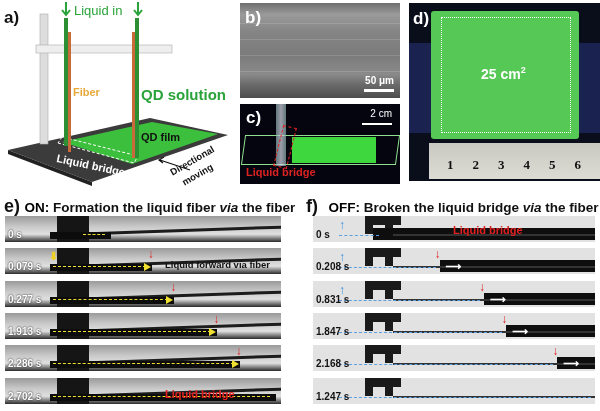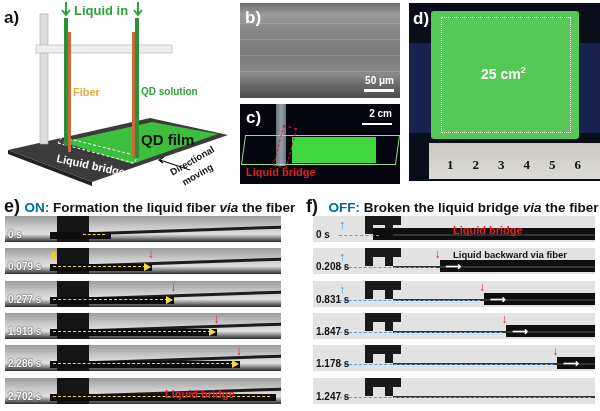--- a/index.html
+++ b/index.html
@@ -12,21 +12,21 @@
   
   #pb{left:240px;top:3px;width:160px;height:95px;background:linear-gradient(180deg,#6e6e6e 0%,#9a9a9a 12%,#858585 30%,#7b7b7b 55%,#8a8a8a 75%,#6a6a6a 86%,#4d4d4d 100%);overflow:hidden;}
   #pb .band{position:absolute;left:0;right:0;height:1px;background:rgba(255,255,255,.15);}
   
   #pc{left:240px;top:104px;width:160px;height:80px;background:#050510;overflow:hidden;}
   
   #pd{left:409px;top:3px;width:191px;height:178px;background:#0a0d1a;overflow:hidden;}
   .strip{position:absolute;height:26px;overflow:hidden;}
   .tlabel{position:absolute;left:3px;bottom:2px;font-weight:bold;font-size:10px;color:#fff;text-shadow:0 0 2px #000;}
   .tlabel.dark{color:#111;text-shadow:none;}
-  .title-red{color:#0369a1;}
+  .title-red{color:#000000;}
   .ptitle{font-weight:bold;font-size:13.5px;color:#111;white-space:nowrap;}
   .ptitle i{font-style:italic;}
 </style>
 </head>
 <body>
 
 <div id="pa" class="abs">
   <svg width="230" height="188" viewBox="0 0 230 188">
 
     <polygon points="8,150 150,118 228,135 92,182" fill="#3b3b3b"></polygon>
@@ -44,24 +44,24 @@
 
     <rect x="135" y="18" width="4" height="140" fill="#2c8f34"></rect>
     <rect x="132" y="32" width="3" height="126" fill="#c86a3a"></rect>
 
     <path d="M66,2 L66,14 M62,10 L66,15 L70,10" stroke="#2aa33a" stroke-width="2" fill="none"></path>
     <path d="M138,2 L138,14 M134,10 L138,15 L142,10" stroke="#2aa33a" stroke-width="2" fill="none"></path>
 
     <path d="M190,170 L160,160 M164,157 L159,160 L163,163" stroke="#111" stroke-width="1.2" fill="none"></path>
   </svg>
   <div class="abs plabel" style="left:4px;top:8px;">a)</div>
-  <div class="abs" style="left:74px;top:3px;font-weight:bold;font-size:13px;color:#2aa33a;">Liquid in</div>
+  <div class="abs" style="left:74px;top:3px;font-weight:normal;font-size:13px;color:#2aa33a;">Liquid in</div>
   <div class="abs" style="left:73px;top:86px;font-weight:bold;font-size:11px;color:#e8a93a;">Fiber</div>
-  <div class="abs" style="left:141px;top:86px;font-weight:bold;font-size:10px;color:#2aa33a;">QD solution</div>
-  <div class="abs" style="left:141px;top:131px;font-weight:bold;font-size:15px;color:#111;">QD film</div>
+  <div class="abs" style="left:141px;top:86px;font-weight:bold;font-size:15px;color:#2aa33a;">QD solution</div>
+  <div class="abs" style="left:141px;top:131px;font-weight:bold;font-size:11px;color:#111;">QD film</div>
   <div class="abs" style="left:58px;top:152px;font-weight:bold;font-size:11px;color:#fff;transform:rotate(12deg);transform-origin:left top;">Liquid bridge</div>
   <div class="abs" style="left:168px;top:168px;font-weight:bold;font-size:9.5px;color:#111;transform:rotate(-30deg);transform-origin:left top;">Directional</div>
   <div class="abs" style="left:180px;top:178px;font-weight:bold;font-size:9.5px;color:#111;transform:rotate(-30deg);transform-origin:left top;">moving</div>
 </div>
 
 <div id="pb" class="abs">
   <div class="band" style="top:20px"></div>
     <div class="band" style="top:36px"></div>
     <div class="band" style="top:52px"></div>
     <div class="band" style="top:68px"></div>
@@ -69,21 +69,21 @@
   <div class="abs" style="right:6px;top:72px;font-weight:bold;font-size:10px;color:#fff;">50 μm</div>
   <div class="abs" style="right:6px;top:86px;width:30px;height:3px;background:#fff;"></div>
 </div>
 
 <div id="pc" class="abs">
   <div class="abs" style="left:3px;top:31px;width:153px;height:28px;border:1px solid #8fe08f;transform:skewX(-8deg);"></div>
   <div class="abs" style="left:52px;top:33px;width:84px;height:26px;background:#3ed83e;"></div>
   <div class="abs" style="left:36px;top:0;width:10px;height:62px;background:linear-gradient(90deg,#8aa 0%,#dde 50%,#8aa 100%);opacity:.7;"></div>
   <div class="abs" style="left:38px;top:22px;width:12px;height:40px;border:1.5px dashed #d22;transform:rotate(14deg);"></div>
   <div class="abs wlabel" style="left:6px;top:4px;">c)</div>
-  <div class="abs" style="right:8px;top:4px;font-weight:bold;font-size:10px;color:#fff;">2 cm</div>
+  <div class="abs" style="right:8px;top:4px;font-weight:normal;font-size:10px;color:#fff;">2 cm</div>
   <div class="abs" style="right:8px;top:19px;width:30px;height:2px;background:#fff;"></div>
   <div class="abs" style="left:6px;top:62px;font-weight:bold;font-size:11px;color:#d22;">Liquid bridge</div>
 </div>
 
 <div id="pd" class="abs">
   <div class="abs" style="left:0;top:40px;width:191px;height:90px;background:#1a2350;"></div>
   <div class="abs" style="left:22px;top:8px;width:148px;height:128px;background:#56c856;border-radius:3px;"></div>
   <div class="abs" style="left:32px;top:14px;width:128px;height:114px;border:1.5px dotted #fff;"></div>
   <div class="abs" style="left:72px;top:62px;font-weight:bold;font-size:14px;color:#fff;"><span>25 cm</span><sup style="font-size:9px;">2</sup></div>
   <div class="abs wlabel" style="left:4px;top:6px;">d)</div>
@@ -113,20 +113,21 @@
     </div>
     <div class="strip" style="left: 5px; top: 248.3px; width: 276px; background: linear-gradient(rgb(154, 154, 154) 0%, rgb(200, 200, 200) 40%, rgb(224, 224, 224) 70%, rgb(42, 42, 42) 100%);">
       <div style="position: absolute; left: 52px; top: 0px; width: 32px; height: 26px; background: rgb(21, 21, 21);"></div>
       <div style="position: absolute; left: 84px; top: 13px; width: 192px; height: 3px; background: rgb(28, 28, 28); transform: skewY(-2deg);"></div>
       <div style="position: absolute; left: 45px; top: 16px; width: 101.7px; height: 7px; background: rgb(12, 12, 12);"></div>
       <div style="position: absolute; left: 48px; top: 18px; width: 92.7px; height: 0px; border-top: 1.5px dashed rgb(240, 224, 48);"></div>
       <div style="position: absolute; left: 138.7px; top: 15px; width: 0px; height: 0px; border-left: 7px solid rgb(240, 224, 48); border-top: 4px solid transparent; border-bottom: 4px solid transparent;"></div>
       <div style="position: absolute; left: 44px; top: 2px; color: rgb(240, 208, 32); font-size: 11px; font-weight: bold;">⬇</div>
       <div style="position: absolute; left: 142.7px; top: -1px; color: rgb(224, 32, 32); font-size: 12px; font-weight: bold;">↓</div>
       <div class="tlabel" style="">0.079 s</div>
+      <div style="position: absolute; left: 160px; top: 11px; font-weight: bold; font-size: 9.5px; color: rgb(17, 17, 17); white-space: nowrap;">Liquid forward via fiber</div>
     </div>
     <div class="strip" style="left: 5px; top: 280.6px; width: 276px; background: linear-gradient(rgb(154, 154, 154) 0%, rgb(200, 200, 200) 40%, rgb(224, 224, 224) 70%, rgb(42, 42, 42) 100%);">
       <div style="position: absolute; left: 52px; top: 0px; width: 32px; height: 26px; background: rgb(21, 21, 21);"></div>
       <div style="position: absolute; left: 84px; top: 13px; width: 192px; height: 3px; background: rgb(28, 28, 28); transform: skewY(-2deg);"></div>
       <div style="position: absolute; left: 45px; top: 16px; width: 124.3px; height: 7px; background: rgb(12, 12, 12);"></div>
       <div style="position: absolute; left: 48px; top: 18px; width: 115.3px; height: 0px; border-top: 1.5px dashed rgb(240, 224, 48);"></div>
       <div style="position: absolute; left: 161.3px; top: 15px; width: 0px; height: 0px; border-left: 7px solid rgb(240, 224, 48); border-top: 4px solid transparent; border-bottom: 4px solid transparent;"></div>
       <div style="position: absolute; left: 165.3px; top: -1px; color: rgb(224, 32, 32); font-size: 12px; font-weight: bold;">↓</div>
       <div class="tlabel" style="">0.277 s</div>
     </div>
@@ -178,21 +179,20 @@
       <div style="position: absolute; left: 52px; top: 0px; width: 36px; height: 9px; background: rgb(26, 26, 26);"></div>
       <div style="position: absolute; left: 52px; top: 0px; width: 8px; height: 18px; background: rgb(26, 26, 26);"></div>
       <div style="position: absolute; left: 72px; top: 0px; width: 8px; height: 18px; background: rgb(26, 26, 26);"></div>
       <div style="position: absolute; left: 126.6px; top: 12px; width: 155.4px; height: 12px; background: rgb(14, 14, 14);"></div>
       <div style="position: absolute; left: 80px; top: 18px; width: 202px; height: 2px; background: rgb(51, 51, 51);"></div>
       <div style="position: absolute; left: 26px; top: 19px; width: 96.6px; height: 0px; border-top: 1.5px dashed rgb(90, 160, 224);"></div>
       <div style="position: absolute; left: 26px; top: 2px; color: rgb(58, 144, 224); font-size: 12px; font-weight: bold;">↑</div>
       <div style="position: absolute; left: 121.6px; top: -1px; color: rgb(224, 32, 32); font-size: 12px; font-weight: bold;">↓</div>
       <div style="position: absolute; left: 132.6px; top: 12px; color: rgb(255, 255, 255); font-size: 11px; font-weight: bold;">⟶</div>
       <div class="tlabel dark" style="">0.208 s</div>
-      <div style="position: absolute; left: 140px; top: 1px; font-weight: bold; font-size: 9.5px; color: rgb(17, 17, 17); white-space: nowrap;">Liquid backward via fiber</div>
     </div>
     <div class="strip" style="left: 313px; top: 280.6px; width: 282px; background: rgb(226, 226, 226);">
       <div style="position: absolute; left: 52px; top: 0px; width: 36px; height: 9px; background: rgb(26, 26, 26);"></div>
       <div style="position: absolute; left: 52px; top: 0px; width: 8px; height: 18px; background: rgb(26, 26, 26);"></div>
       <div style="position: absolute; left: 72px; top: 0px; width: 8px; height: 18px; background: rgb(26, 26, 26);"></div>
       <div style="position: absolute; left: 171px; top: 12px; width: 111px; height: 12px; background: rgb(14, 14, 14);"></div>
       <div style="position: absolute; left: 80px; top: 18px; width: 202px; height: 2px; background: rgb(51, 51, 51);"></div>
       <div style="position: absolute; left: 26px; top: 19px; width: 141px; height: 0px; border-top: 1.5px dashed rgb(90, 160, 224);"></div>
       <div style="position: absolute; left: 26px; top: 2px; color: rgb(58, 144, 224); font-size: 12px; font-weight: bold;">↑</div>
       <div style="position: absolute; left: 166px; top: -1px; color: rgb(224, 32, 32); font-size: 12px; font-weight: bold;">↓</div>
@@ -212,21 +212,21 @@
     </div>
     <div class="strip" style="left: 313px; top: 345.2px; width: 282px; background: rgb(226, 226, 226);">
       <div style="position: absolute; left: 52px; top: 0px; width: 36px; height: 9px; background: rgb(26, 26, 26);"></div>
       <div style="position: absolute; left: 52px; top: 0px; width: 8px; height: 18px; background: rgb(26, 26, 26);"></div>
       <div style="position: absolute; left: 72px; top: 0px; width: 8px; height: 18px; background: rgb(26, 26, 26);"></div>
       <div style="position: absolute; left: 244.26px; top: 12px; width: 37.74px; height: 12px; background: rgb(14, 14, 14);"></div>
       <div style="position: absolute; left: 80px; top: 18px; width: 202px; height: 2px; background: rgb(51, 51, 51);"></div>
       <div style="position: absolute; left: 26px; top: 19px; width: 214.26px; height: 0px; border-top: 1.5px dashed rgb(90, 160, 224);"></div>
       <div style="position: absolute; left: 239.26px; top: -1px; color: rgb(224, 32, 32); font-size: 12px; font-weight: bold;">↓</div>
       <div style="position: absolute; left: 250.26px; top: 12px; color: rgb(255, 255, 255); font-size: 11px; font-weight: bold;">⟶</div>
-      <div class="tlabel dark" style="">1.178 s</div>
+      <div class="tlabel dark" style="">2.168 s</div>
     </div>
     <div class="strip" style="left: 313px; top: 377.5px; width: 282px; background: rgb(226, 226, 226);">
       <div style="position: absolute; left: 52px; top: 0px; width: 36px; height: 9px; background: rgb(26, 26, 26);"></div>
       <div style="position: absolute; left: 52px; top: 0px; width: 8px; height: 18px; background: rgb(26, 26, 26);"></div>
       <div style="position: absolute; left: 72px; top: 0px; width: 8px; height: 18px; background: rgb(26, 26, 26);"></div>
       <div style="position: absolute; left: 282px; top: 12px; width: 0px; height: 12px; background: rgb(14, 14, 14);"></div>
       <div style="position: absolute; left: 80px; top: 18px; width: 202px; height: 2px; background: rgb(51, 51, 51);"></div>
       <div style="position: absolute; left: 26px; top: 19px; width: 252px; height: 0px; border-top: 1.5px dashed rgb(90, 160, 224);"></div>
       <div class="tlabel dark" style="">1.247 s</div>
     </div>

